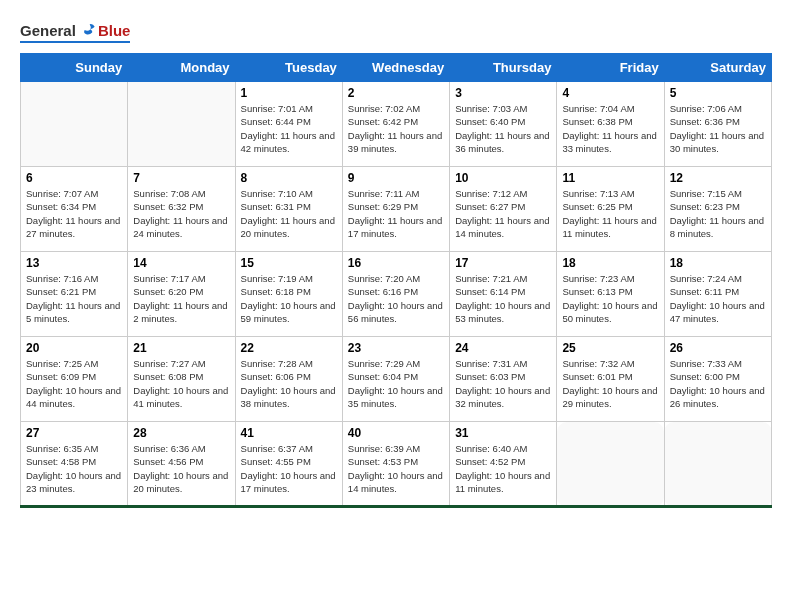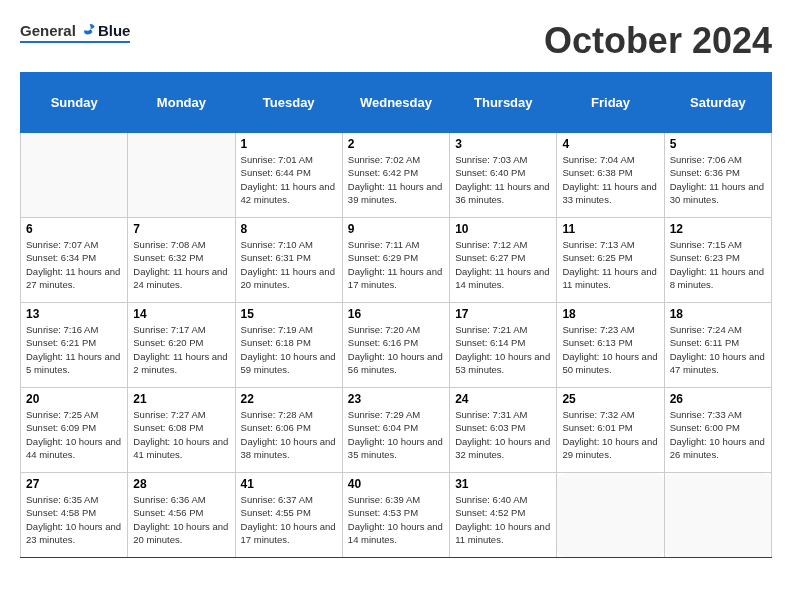--- a/index.html
+++ b/index.html
@@ -26,21 +26,21 @@
       align-items: center;
     }
     .logo-general {
       font-size: 15px;
       font-weight: bold;
       color: #333;
     }
     .logo-blue {
       font-size: 15px;
       font-weight: bold;
-      color: #0f172a;
+      color: #b91c1c;
     }
     .logo-icon {
       width: 20px;
       height: 20px;
       margin-left: 2px;
     }
     .logo-line {
       height: 2px;
       width: 100%;
       background: #1a6fcc;
@@ -62,22 +62,22 @@
     }
     .calendar {
       width: 100%;
       border-collapse: collapse;
       margin-top: 5px;
     }
     .calendar th {
       background: #1a6fcc;
       color: #fff;
       font-size: 13px;
-      padding: 22px 5px;
-      text-align: center;
+      padding: 6px 5px;
+      text-align: right;
       border: 1px solid #1a6fcc;
     }
     .calendar td {
       border: 1px solid #ccc;
       vertical-align: top;
       padding: 4px 5px;
       font-size: 10px;
       width: calc(100% / 7);
       min-height: 85px;
       height: 85px;
@@ -90,41 +90,40 @@
     }
     .day-info {
       font-size: 9.5px;
       color: #333;
       line-height: 1.4;
     }
     .empty-cell {
       background: #f9f9f9;
     }
     .calendar tr:last-child td {
-      border-bottom: 1px solid #14532d;
+      border-bottom: 3px solid #14532d;
       border-radius: 10px;
     }
   </style>
 </head>
 <body>
 
 <div class="header-logo">
   <div class="logo-container">
     <div class="logo-text">
       <span class="logo-general">General</span>
       <svg class="logo-icon" viewBox="0 0 24 24">
         <path d="M20 8 Q18 4 14 5 Q16 8 15 11 Q18 10 20 8Z" fill="#1a6fcc"></path>
         <path d="M15 11 Q12 14 8 12 Q6 16 10 17 Q14 18 17 15 Q18 13 15 11Z" fill="#1a6fcc"></path>
       </svg>
       <span class="logo-blue">Blue</span>
     </div>
     <div class="logo-line"></div>
   </div>
   <div class="title-section">
-    <div class="month-title">October 2024</div>
   </div>
 </div>
 
 <table class="calendar">
   <thead>
     <tr>
       <th>Sunday</th>
       <th>Monday</th>
       <th>Tuesday</th>
       <th>Wednesday</th>

